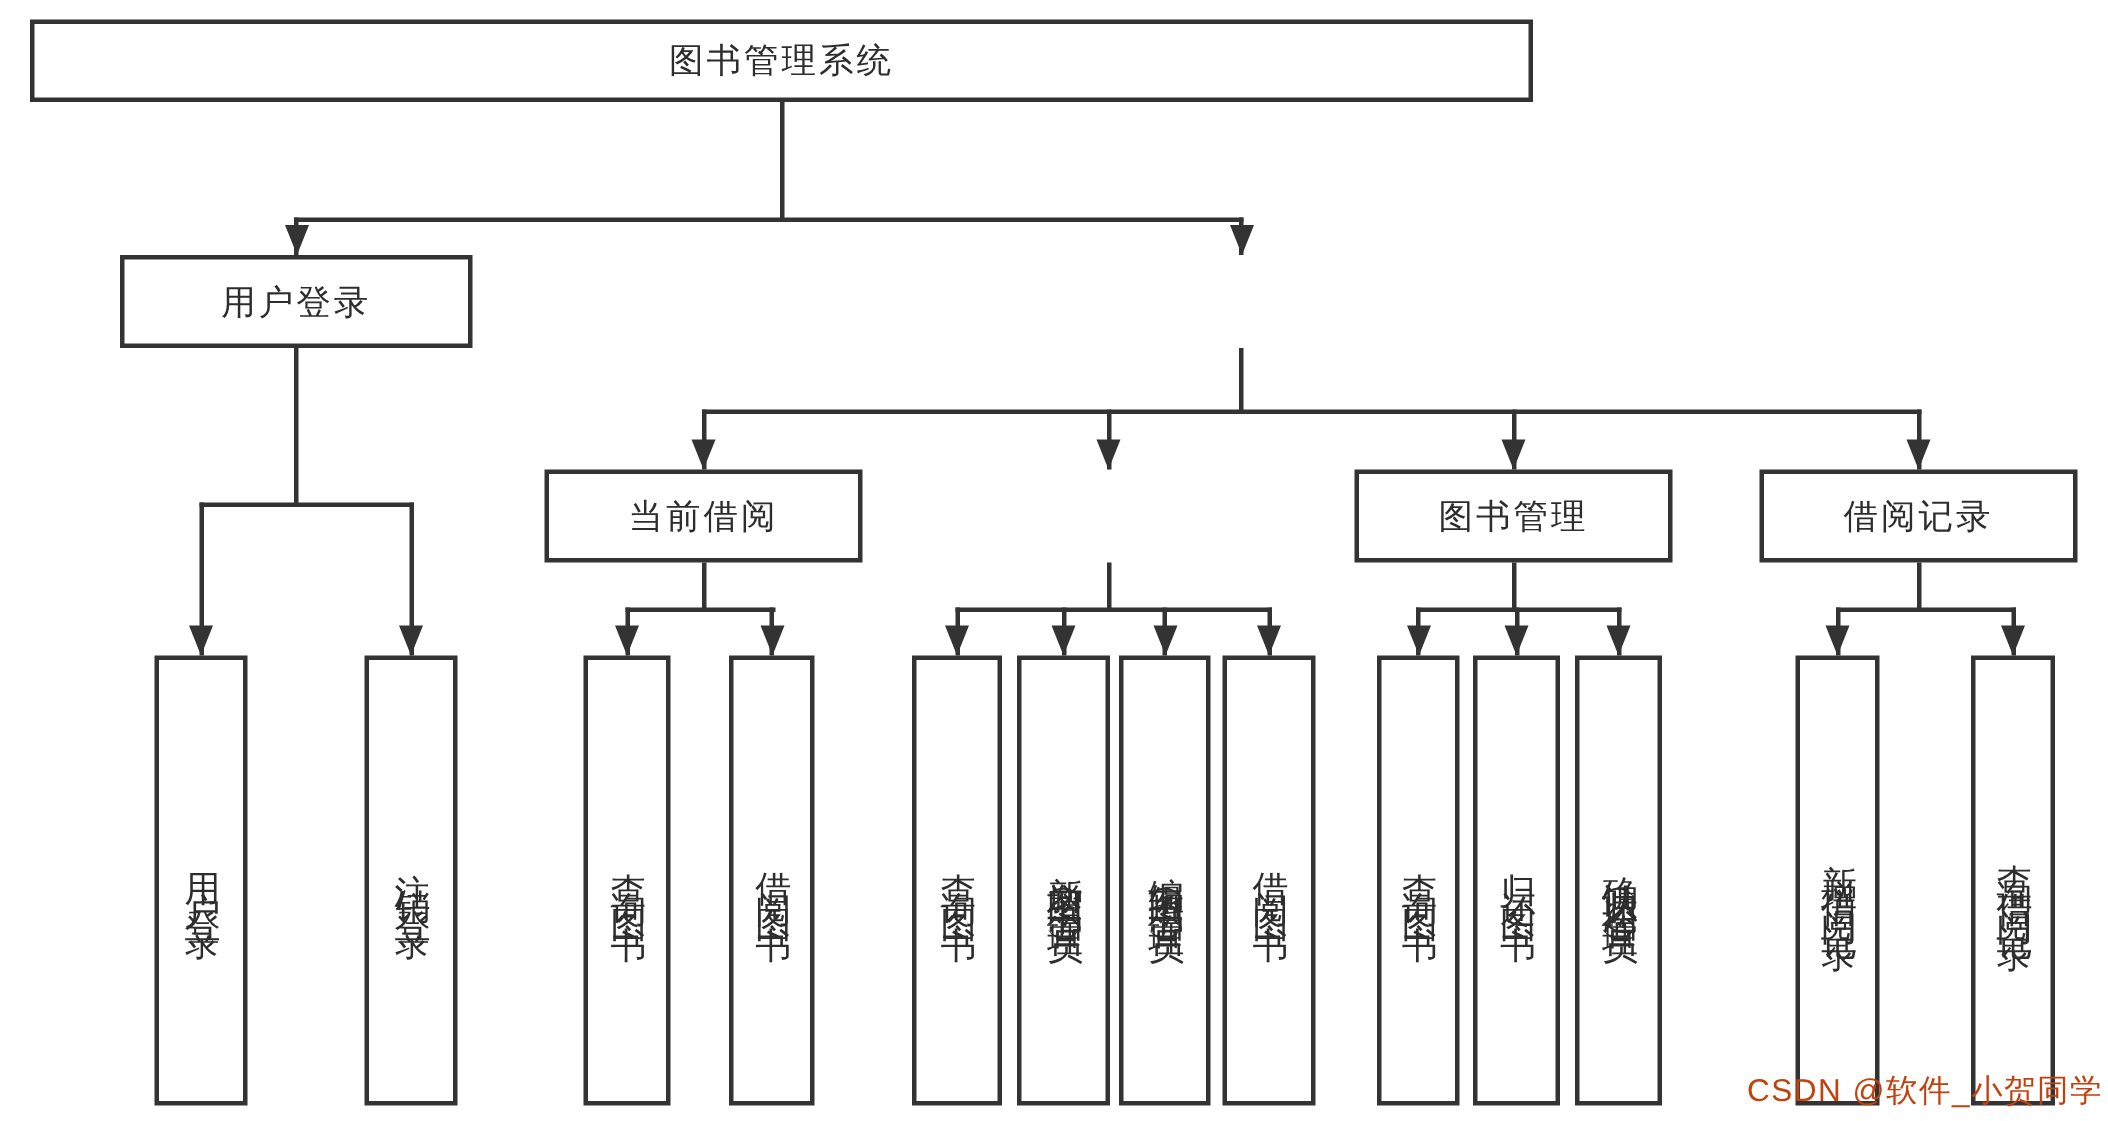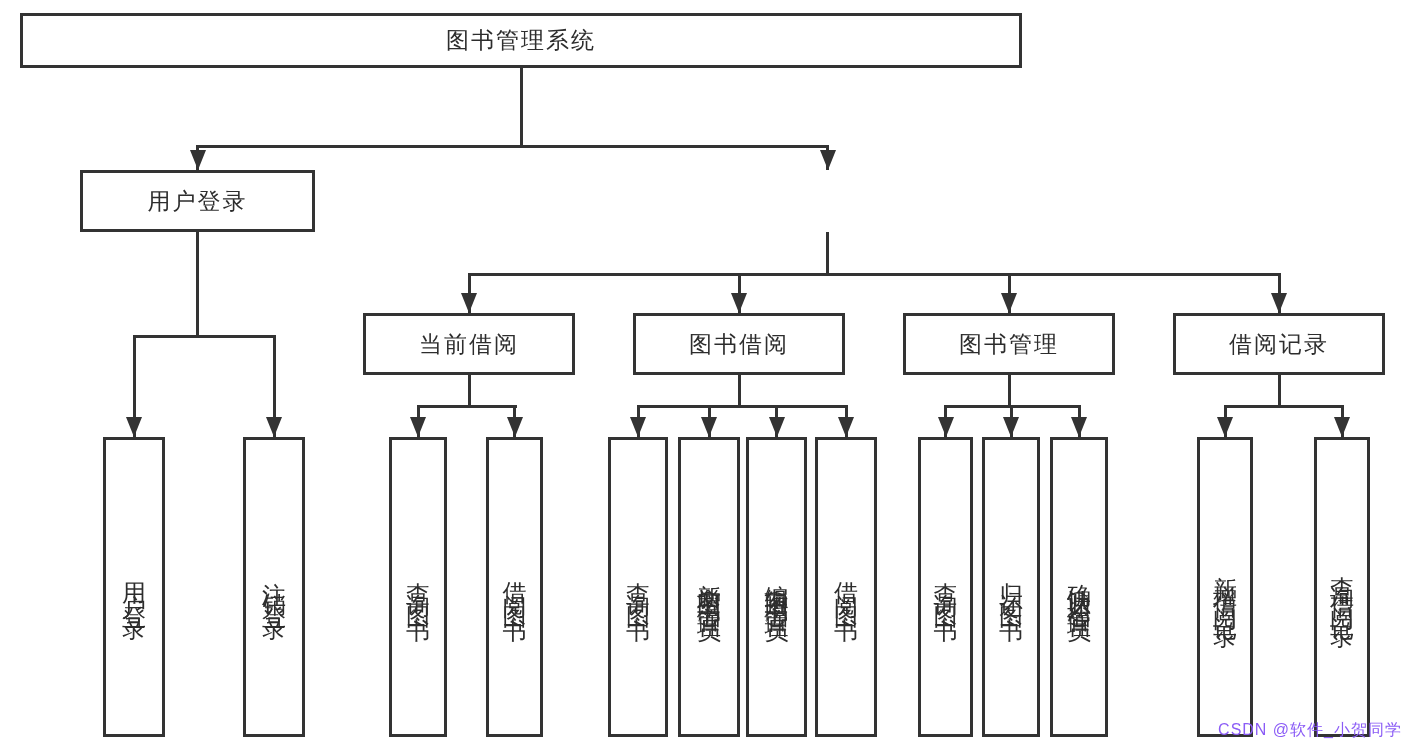--- a/index.html
+++ b/index.html
@@ -28,22 +28,22 @@
   .line{position:absolute;background:#333333;}
   .tri{
     position:absolute;width:0;height:0;
     border-left:8px solid transparent;
     border-right:8px solid transparent;
     border-top:20px solid #333333;
   }
   .watermark{
     position:absolute;
     right:3px;bottom:6px;
-    font-size:16px;
-    color:#8b5cf6;
+    font-size:21px;
+    color:#c2410c;
     letter-spacing:1px;
     z-index:10;
     white-space:nowrap;
     margin-top:46px;
   }
 </style>
 </head>
 <body>
 
 <div id="stage">
@@ -51,23 +51,20 @@
   <div class="box" style="left:20px;top:13px;width:1002px;height:55px;">
     <span class="hlabel">图书管理系统</span>
   </div>
 
   <div class="box" style="left:80px;top:170px;width:235px;height:62px;">
     <span class="hlabel">用户登录</span>
   </div>
 
   <div class="box" style="left:363px;top:313px;width:212px;height:62px;">
     <span class="hlabel">当前借阅</span>
-  </div>
-  <div class="box" style="left:633px;top:313px;width:212px;height:62px;">
-    <span class="hlabel">图书借阅</span>
   </div>
   <div class="box" style="left:903px;top:313px;width:212px;height:62px;">
     <span class="hlabel">图书管理</span>
   </div>
   <div class="box" style="left:1173px;top:313px;width:212px;height:62px;">
     <span class="hlabel">借阅记录</span>
   </div>
 
   <div class="box" style="left:103px;top:437px;width:62px;height:300px;">
     <span class="vtext" style="letter-spacing: 12px;">用户登录</span>

